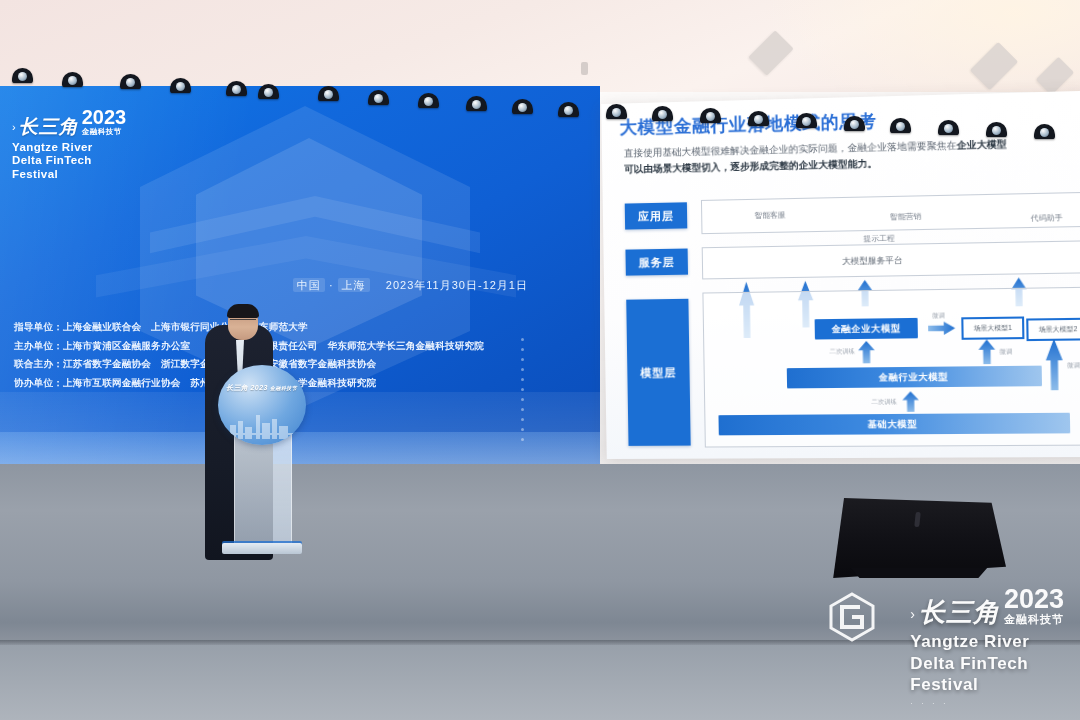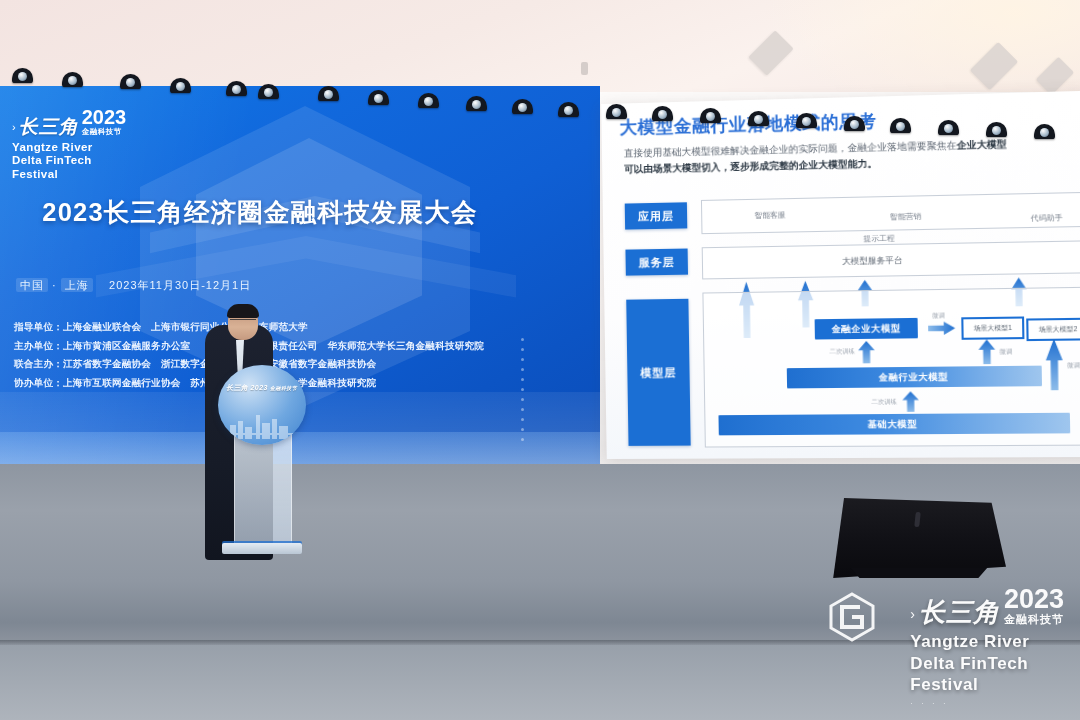--- a/index.html
+++ b/index.html
@@ -93,21 +93,21 @@
   }
   .h1{
     font-size:25.5px;font-weight:bold;letter-spacing:1.2px;line-height:1.26;
     text-shadow:0 2px 5px rgba(3,30,80,.45);
   }
   .h2{
     font-size:23px;font-weight:bold;letter-spacing:1.1px;line-height:1.3;
     text-shadow:0 2px 5px rgba(3,30,80,.45);
   }
   .meta{
-    position:absolute;left:16px;top:278px;width:520px;text-align:left;color:#eaf4ff;
+    position:absolute;left:8px;top:278px;width:520px;text-align:right;color:#eaf4ff;
     font-size:11px;letter-spacing:1px;
   }
   .meta .city{background:rgba(255,255,255,.14);padding:1px 4px;border-radius:2px;}
   .sponsors{
     position:absolute;left:14px;top:318px;width:560px;color:#eaf3ff;
     font-size:9.6px;line-height:1.95;letter-spacing:.2px;font-weight:bold;
     white-space:nowrap;
   }
   
   .slide{
@@ -304,21 +304,20 @@
       </div>
       <div class="fl-en">
         <div>Yangtze River</div>
         <div>Delta FinTech</div>
         <div>Festival</div>
       </div>
     </div>
   </div>
 
   <div class="headline">
-    <div class="h1">2023长三角经济圈金融科技发展大会</div>
   </div>
   <div class="meta">
     <span class="city">中国</span>
     <span>·</span>
     <span class="city">上海</span>
     &nbsp;&nbsp;
     <span>2023年11月30日-12月1日</span>
   </div>
   <div class="sponsors">
     <div>指导单位：上海金融业联合会　上海市银行同业公会　华东师范大学</div>

